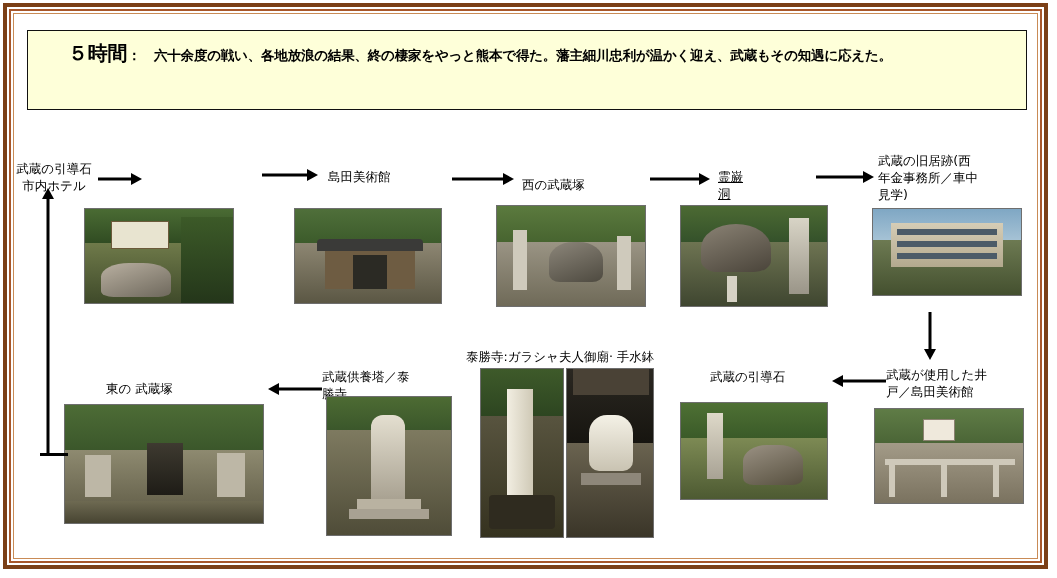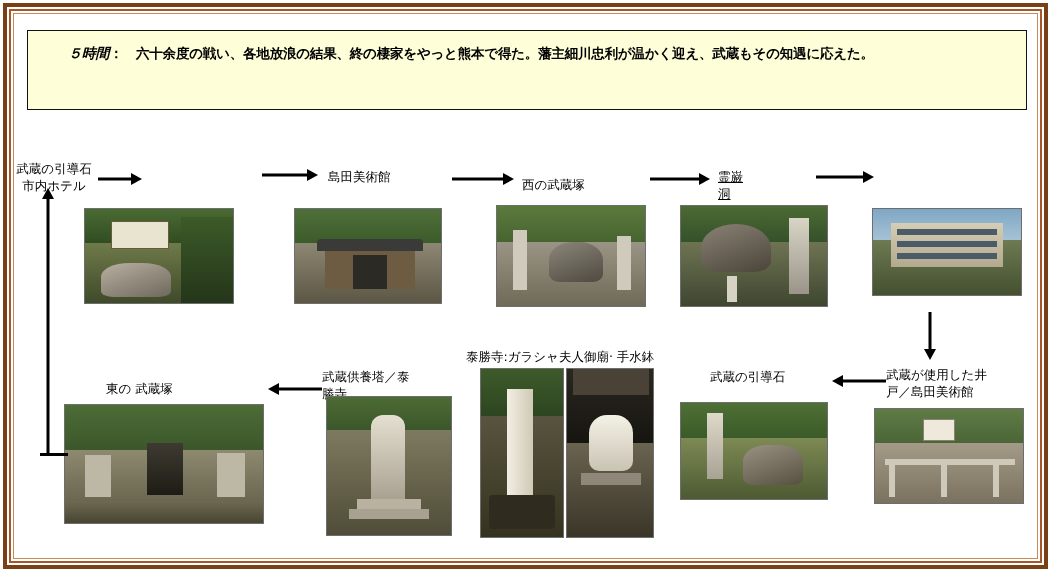--- a/index.html
+++ b/index.html
@@ -62,23 +62,22 @@
     font-size: 13.5px;
     line-height: 25px;
     color: #000000;
     font-weight: bold;
     letter-spacing: -0.2px;
     white-space: nowrap;
   }
   .caption-line.l1 { padding-left: 26px; }
   .caption-line.l2 { padding-left: 50px; }
   .caption-time {
-    font-size: 14px;
+    font-size: 20px;
     font-weight: bold;
-    font-style: italic;
   }
 
   
   .label {
     position: absolute;
     font-family: "DejaVu Sans", sans-serif;
     font-size: 12.5px;
     line-height: 17px;
     color: #000000;
     white-space: pre-line;
@@ -160,20 +159,23 @@
   <div class="caption-box">
     <div class="caption-line l1"><span class="caption-time">５時間</span><span>：　六十余度の戦い、各地放浪の結果、終の棲家をやっと熊本で得た。藩主細川忠利が温かく迎え、武蔵もその知遇に応えた。</span></div>
   </div>
 
   <div class="label center" style="left:14px; top:160px; width:80px;">武蔵の引導石
 市内ホテル</div>
   <div class="label" style="left:328px; top:168px; width:130px;">島田美術館</div>
   <div class="label" style="left:522px; top:176px; width:130px;">西の武蔵塚</div>
   <div class="label" style="left:718px; top:168px; width:60px;text-decoration:underline;">霊巌
 洞</div>
+  <div class="label" style="left:878px; top:152px; width:150px;">武蔵の旧居跡(西
+年金事務所／車中
+見学)</div>
 
   <div class="photo" style="left:84px; top:208px; width:150px; height:96px;">
     <div class="sky" style="background:linear-gradient(180deg,#4a6b33,#2f4a21);"></div>
     <div class="ground" style="background:linear-gradient(180deg,#6f7a4a,#3f4a2a);"></div>
     <div style="position:absolute;left:26px;top:12px;width:56px;height:26px;background:#e8e4d0;border:1px solid #6b5a3a;"></div>
     <div class="obj" style="left:16px;top:54px;width:70px;height:34px;background:linear-gradient(160deg,#b9b0a1,#6e685c);"></div>
     <div style="position:absolute;left:96px;top:8px;width:52px;height:86px;background:linear-gradient(180deg,#3c5a28,#24361a);"></div>
   </div>
 
   <div class="photo" style="left:294px; top:208px; width:148px; height:96px;">

